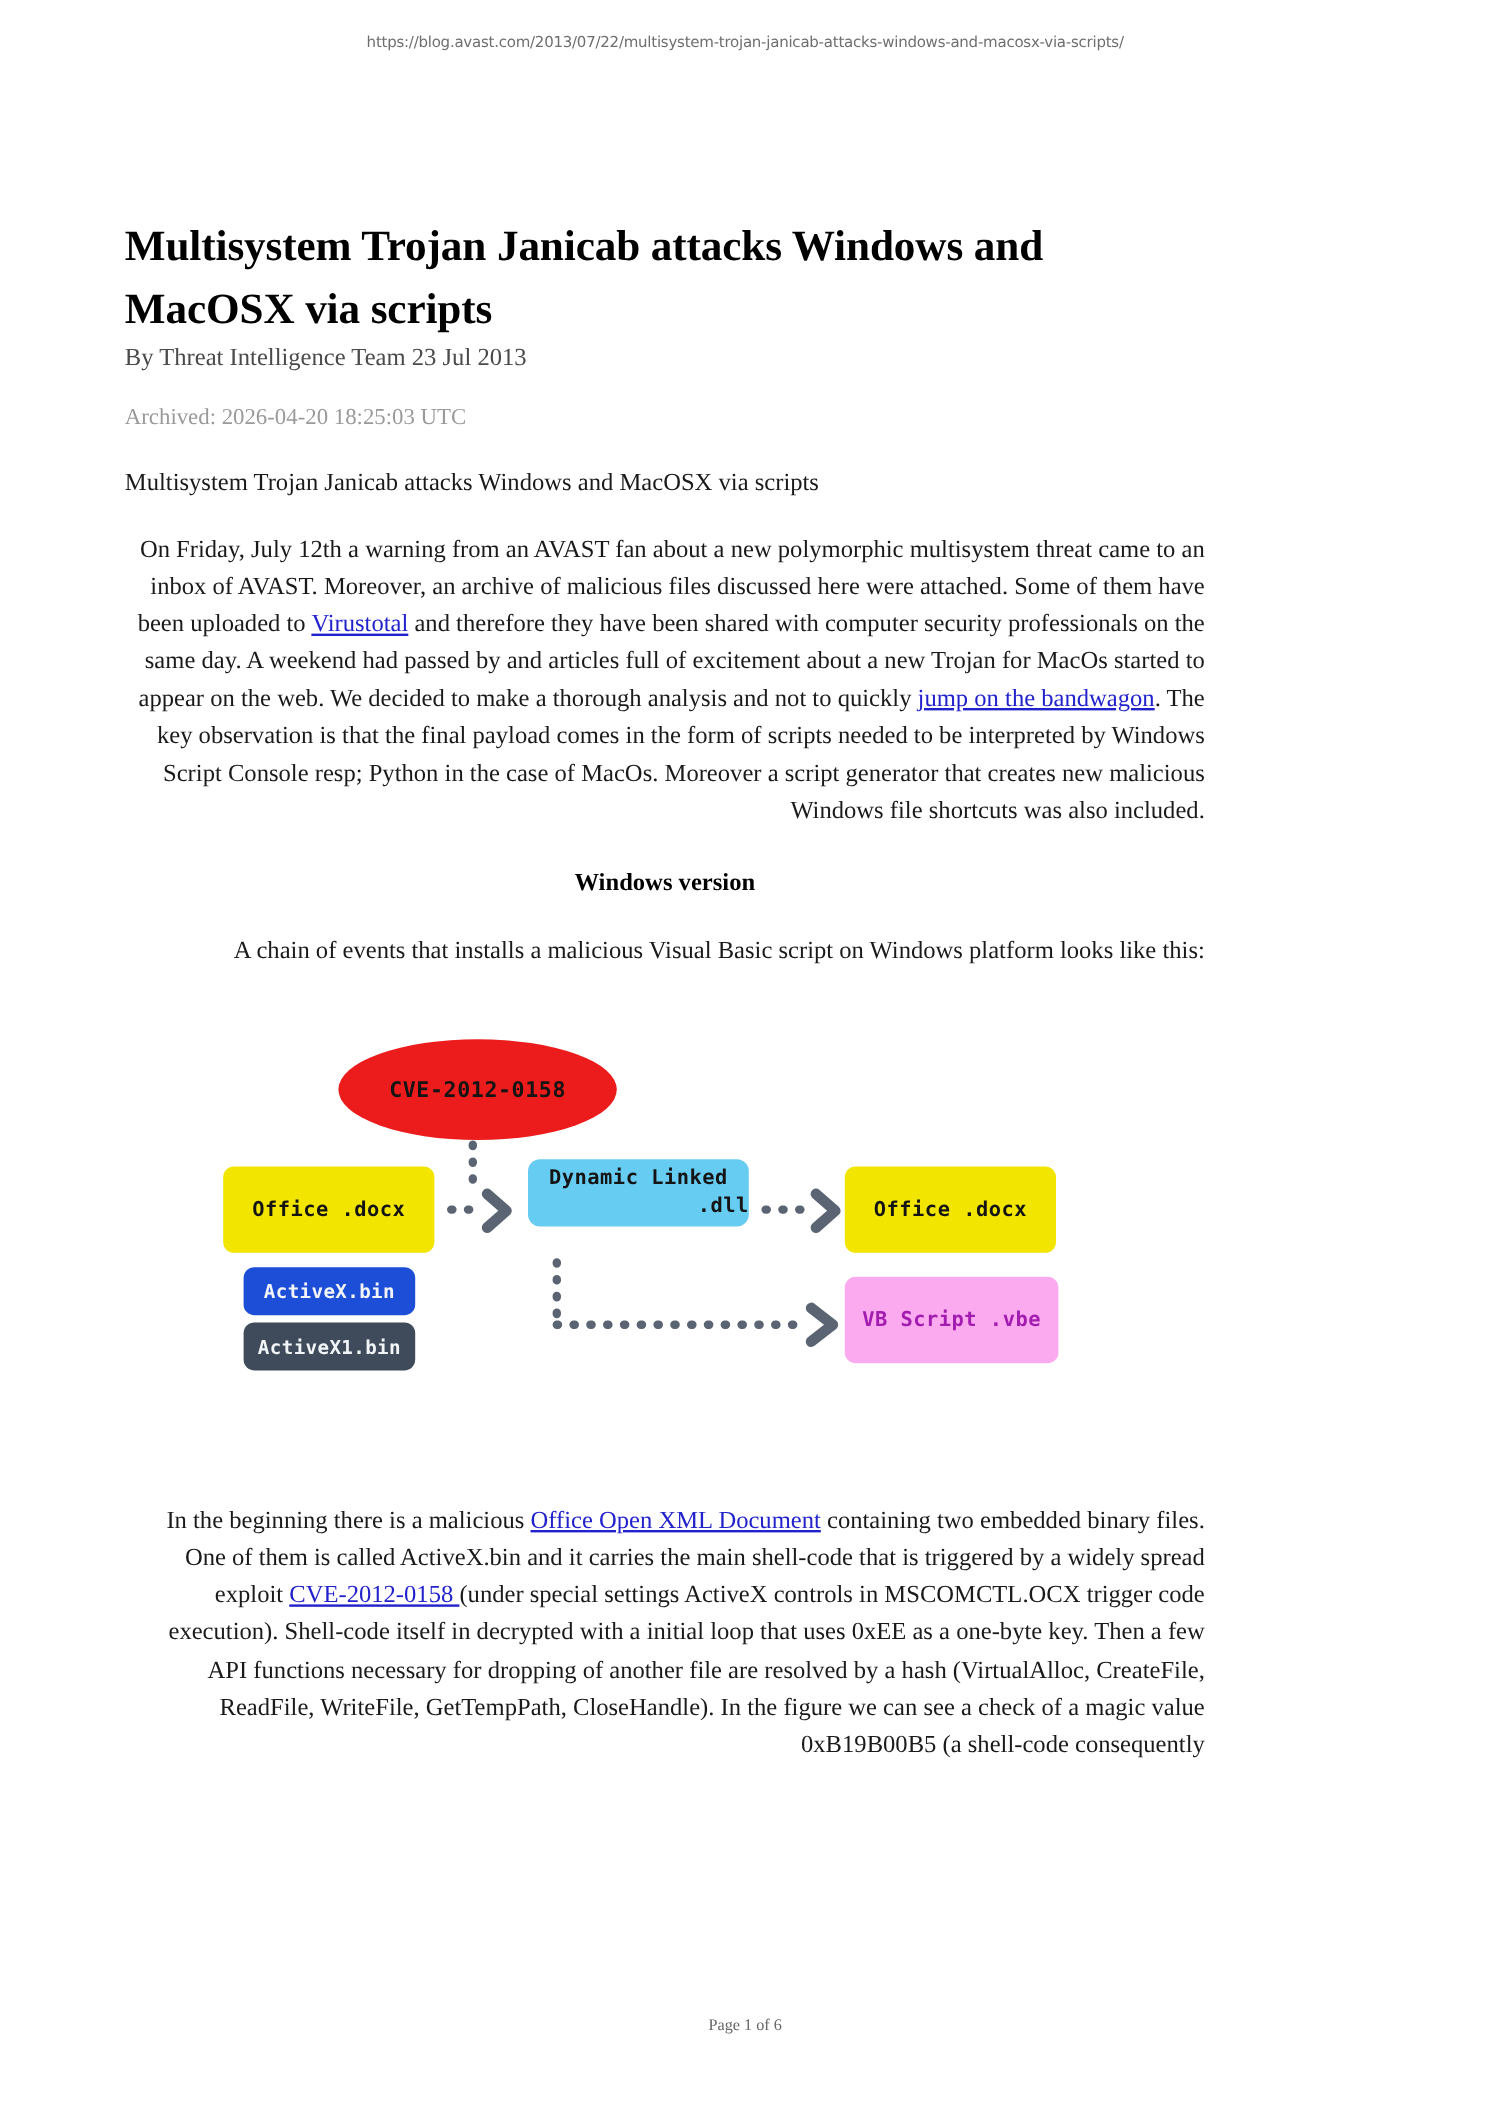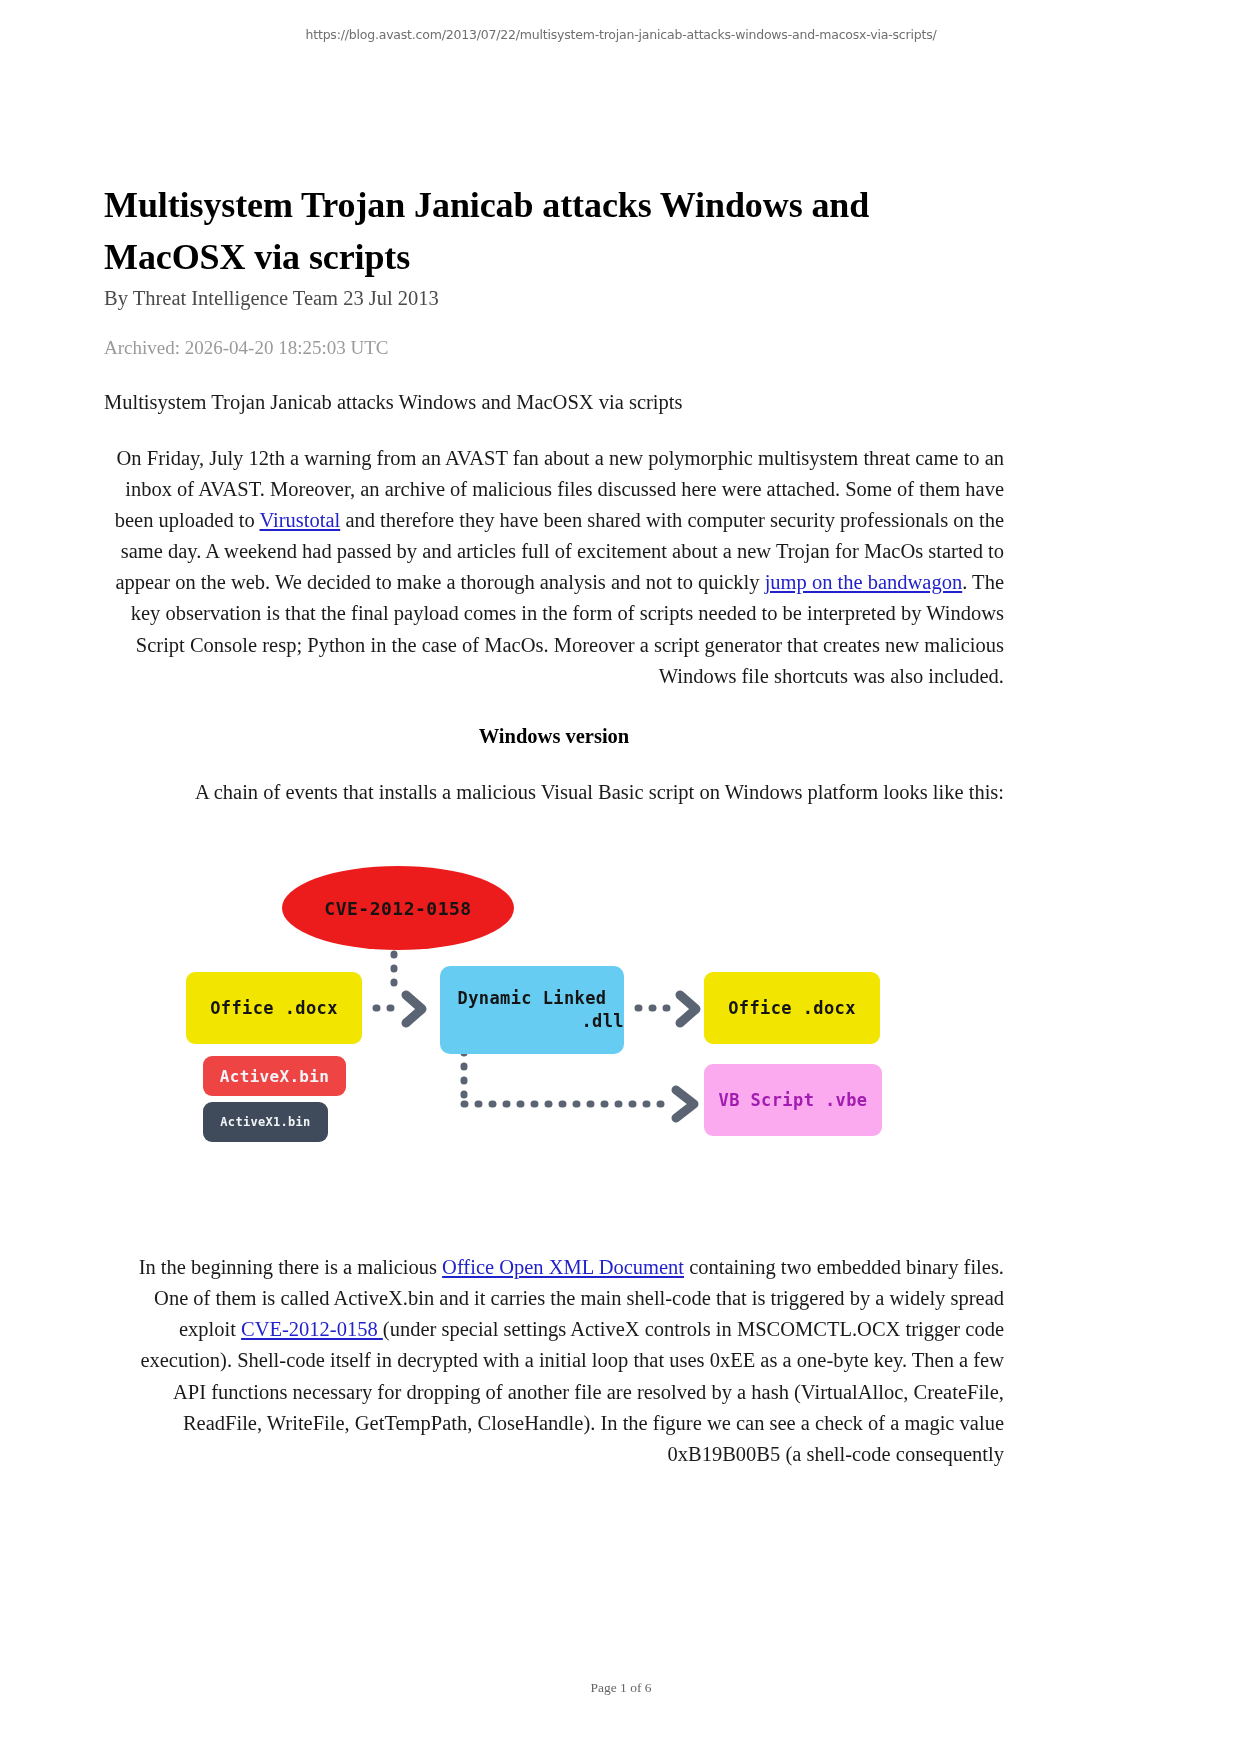--- a/index.html
+++ b/index.html
@@ -137,21 +137,21 @@
     background: #f2e500;
     color: #141414;
     font-size: 17px;
     letter-spacing: 0.4px;
   }
 
   .node-dll {
     left: 336px;
     top: 110px;
     width: 184px;
-    height: 88px;
+    height: 56px;
     border-radius: 10px;
     background: #67ccf2;
     color: #141414;
     font-size: 17px;
     line-height: 1.35;
     letter-spacing: 0.4px;
     flex-direction: column;
     justify-content: center;
   }
   .node-dll .l1 { display:block; }
@@ -168,34 +168,34 @@
     font-size: 17px;
     letter-spacing: 0.4px;
   }
 
   .node-activex {
     left: 99px;
     top: 200px;
     width: 143px;
     height: 40px;
     border-radius: 9px;
-    background: #ef4444;
+    background: #1d4ed8;
     color: #f2f5f7;
     font-size: 16px;
     letter-spacing: 0.3px;
   }
   .node-activex1 {
     left: 99px;
     top: 246px;
-    width: 125px;
+    width: 143px;
     height: 40px;
     border-radius: 9px;
     background: #3f4a5a;
     color: #f2f5f7;
-    font-size: 12px;
+    font-size: 16px;
     letter-spacing: 0.3px;
     text-align: right;
   }
 
   .node-vbs {
     left: 600px;
     top: 208px;
     width: 178px;
     height: 72px;
     border-radius: 9px;

